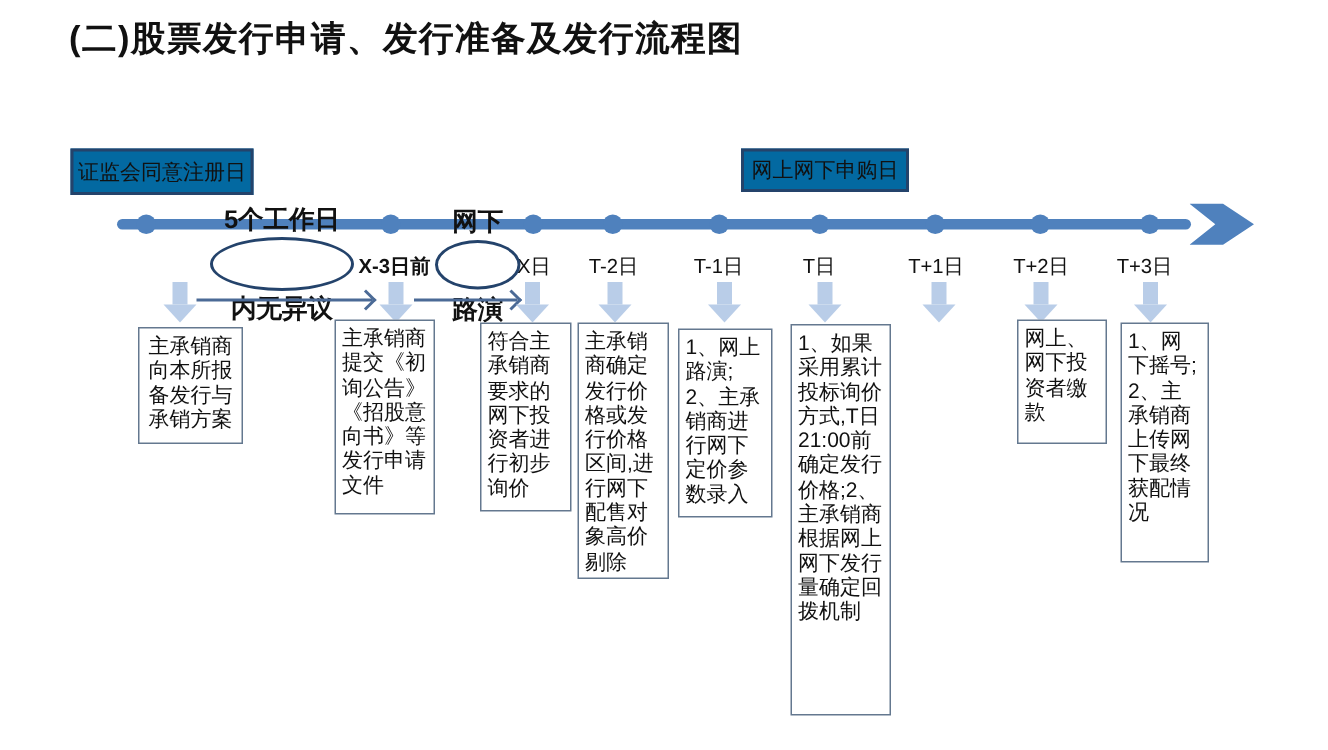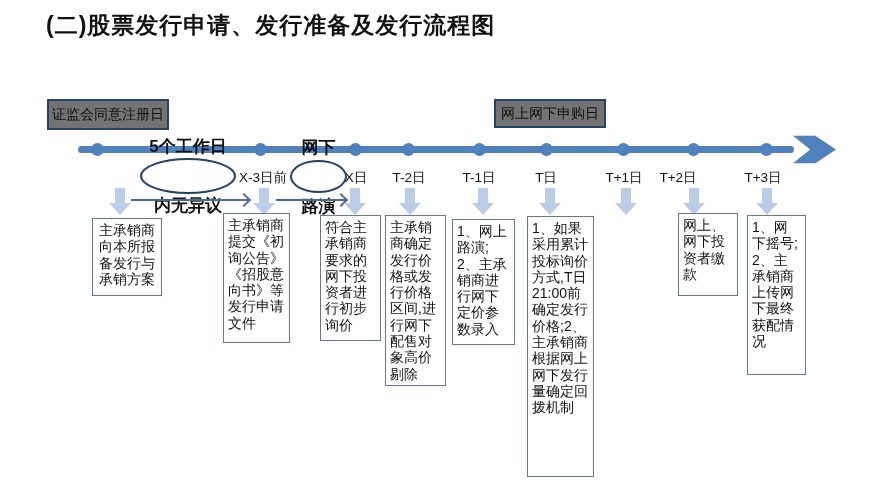--- a/index.html
+++ b/index.html
@@ -2,21 +2,21 @@
 <html><head>
 <meta charset="utf-8">
 <style>
   html,body{margin:0;padding:0;background:#ffffff;}
   body{font-family:"Liberation Sans","DejaVu Sans",sans-serif;color:#111;}
   .stage{position:relative;width:885px;height:500px;background:#fff;overflow:hidden;padding-left:32px;}
 
   .title{position:absolute;left:46px;top:10px;font-size:23px;font-weight:700;letter-spacing:1px;white-space:nowrap;}
 
   
-  .mbox{position:absolute;border:2px solid #24436b;background:#737373;display:flex;align-items:center;justify-content:center;font-size:14px;white-space:nowrap;box-sizing:border-box;}
+  .mbox{position:absolute;border:2px solid #24436b;background:#0369a1;display:flex;align-items:center;justify-content:center;font-size:14px;white-space:nowrap;box-sizing:border-box;}
 
   
   .tl-bar{position:absolute;left:78px;top:146px;width:716px;height:7px;background:#4f81bd;border-radius:4px;}
   .tl-head{position:absolute;left:793px;top:134px;width:43px;height:31px;background:#4f81bd;
            clip-path:polygon(0 6%,52% 6%,100% 50%,52% 94%,0 94%,40% 50%);}
   .dot{position:absolute;top:143px;width:13px;height:13px;border-radius:50%;background:#4f81bd;}
 
   
   .tlabel{position:absolute;top:169px;transform:translateX(-50%);font-size:13.5px;white-space:nowrap;}
 
@@ -60,27 +60,27 @@
   <div class="dot" style="left:91px;"></div>
   <div class="dot" style="left:254px;"></div>
   <div class="dot" style="left:349px;"></div>
   <div class="dot" style="left:402px;"></div>
   <div class="dot" style="left:473px;"></div>
   <div class="dot" style="left:540px;"></div>
   <div class="dot" style="left:617px;"></div>
   <div class="dot" style="left:687px;"></div>
   <div class="dot" style="left:760px;"></div>
 
-  <div class="tlabel" style="left:263px;">X-3日前</div>
+  <div class="tlabel" style="left:263px;font-weight:bold;">X-3日前</div>
   <div class="tlabel" style="left:356px;">X日</div>
   <div class="tlabel" style="left:409px;">T-2日</div>
   <div class="tlabel" style="left:479px;">T-1日</div>
   <div class="tlabel" style="left:546px;">T日</div>
   <div class="tlabel" style="left:624px;">T+1日</div>
-  <div class="tlabel" style="left:678px;">T+2日</div>
+  <div class="tlabel" style="left:694px;">T+2日</div>
   <div class="tlabel" style="left:763px;">T+3日</div>
 
   <div class="ellipse" style="left:140px;top:158px;width:96px;height:36px;">
     <span>5个工作日</span>
     <span>内无异议</span>
   </div>
   <div class="ellipse" style="left:290px;top:160px;width:57px;height:33px;">
     <span>网下</span>
     <span>路演</span>
   </div>

